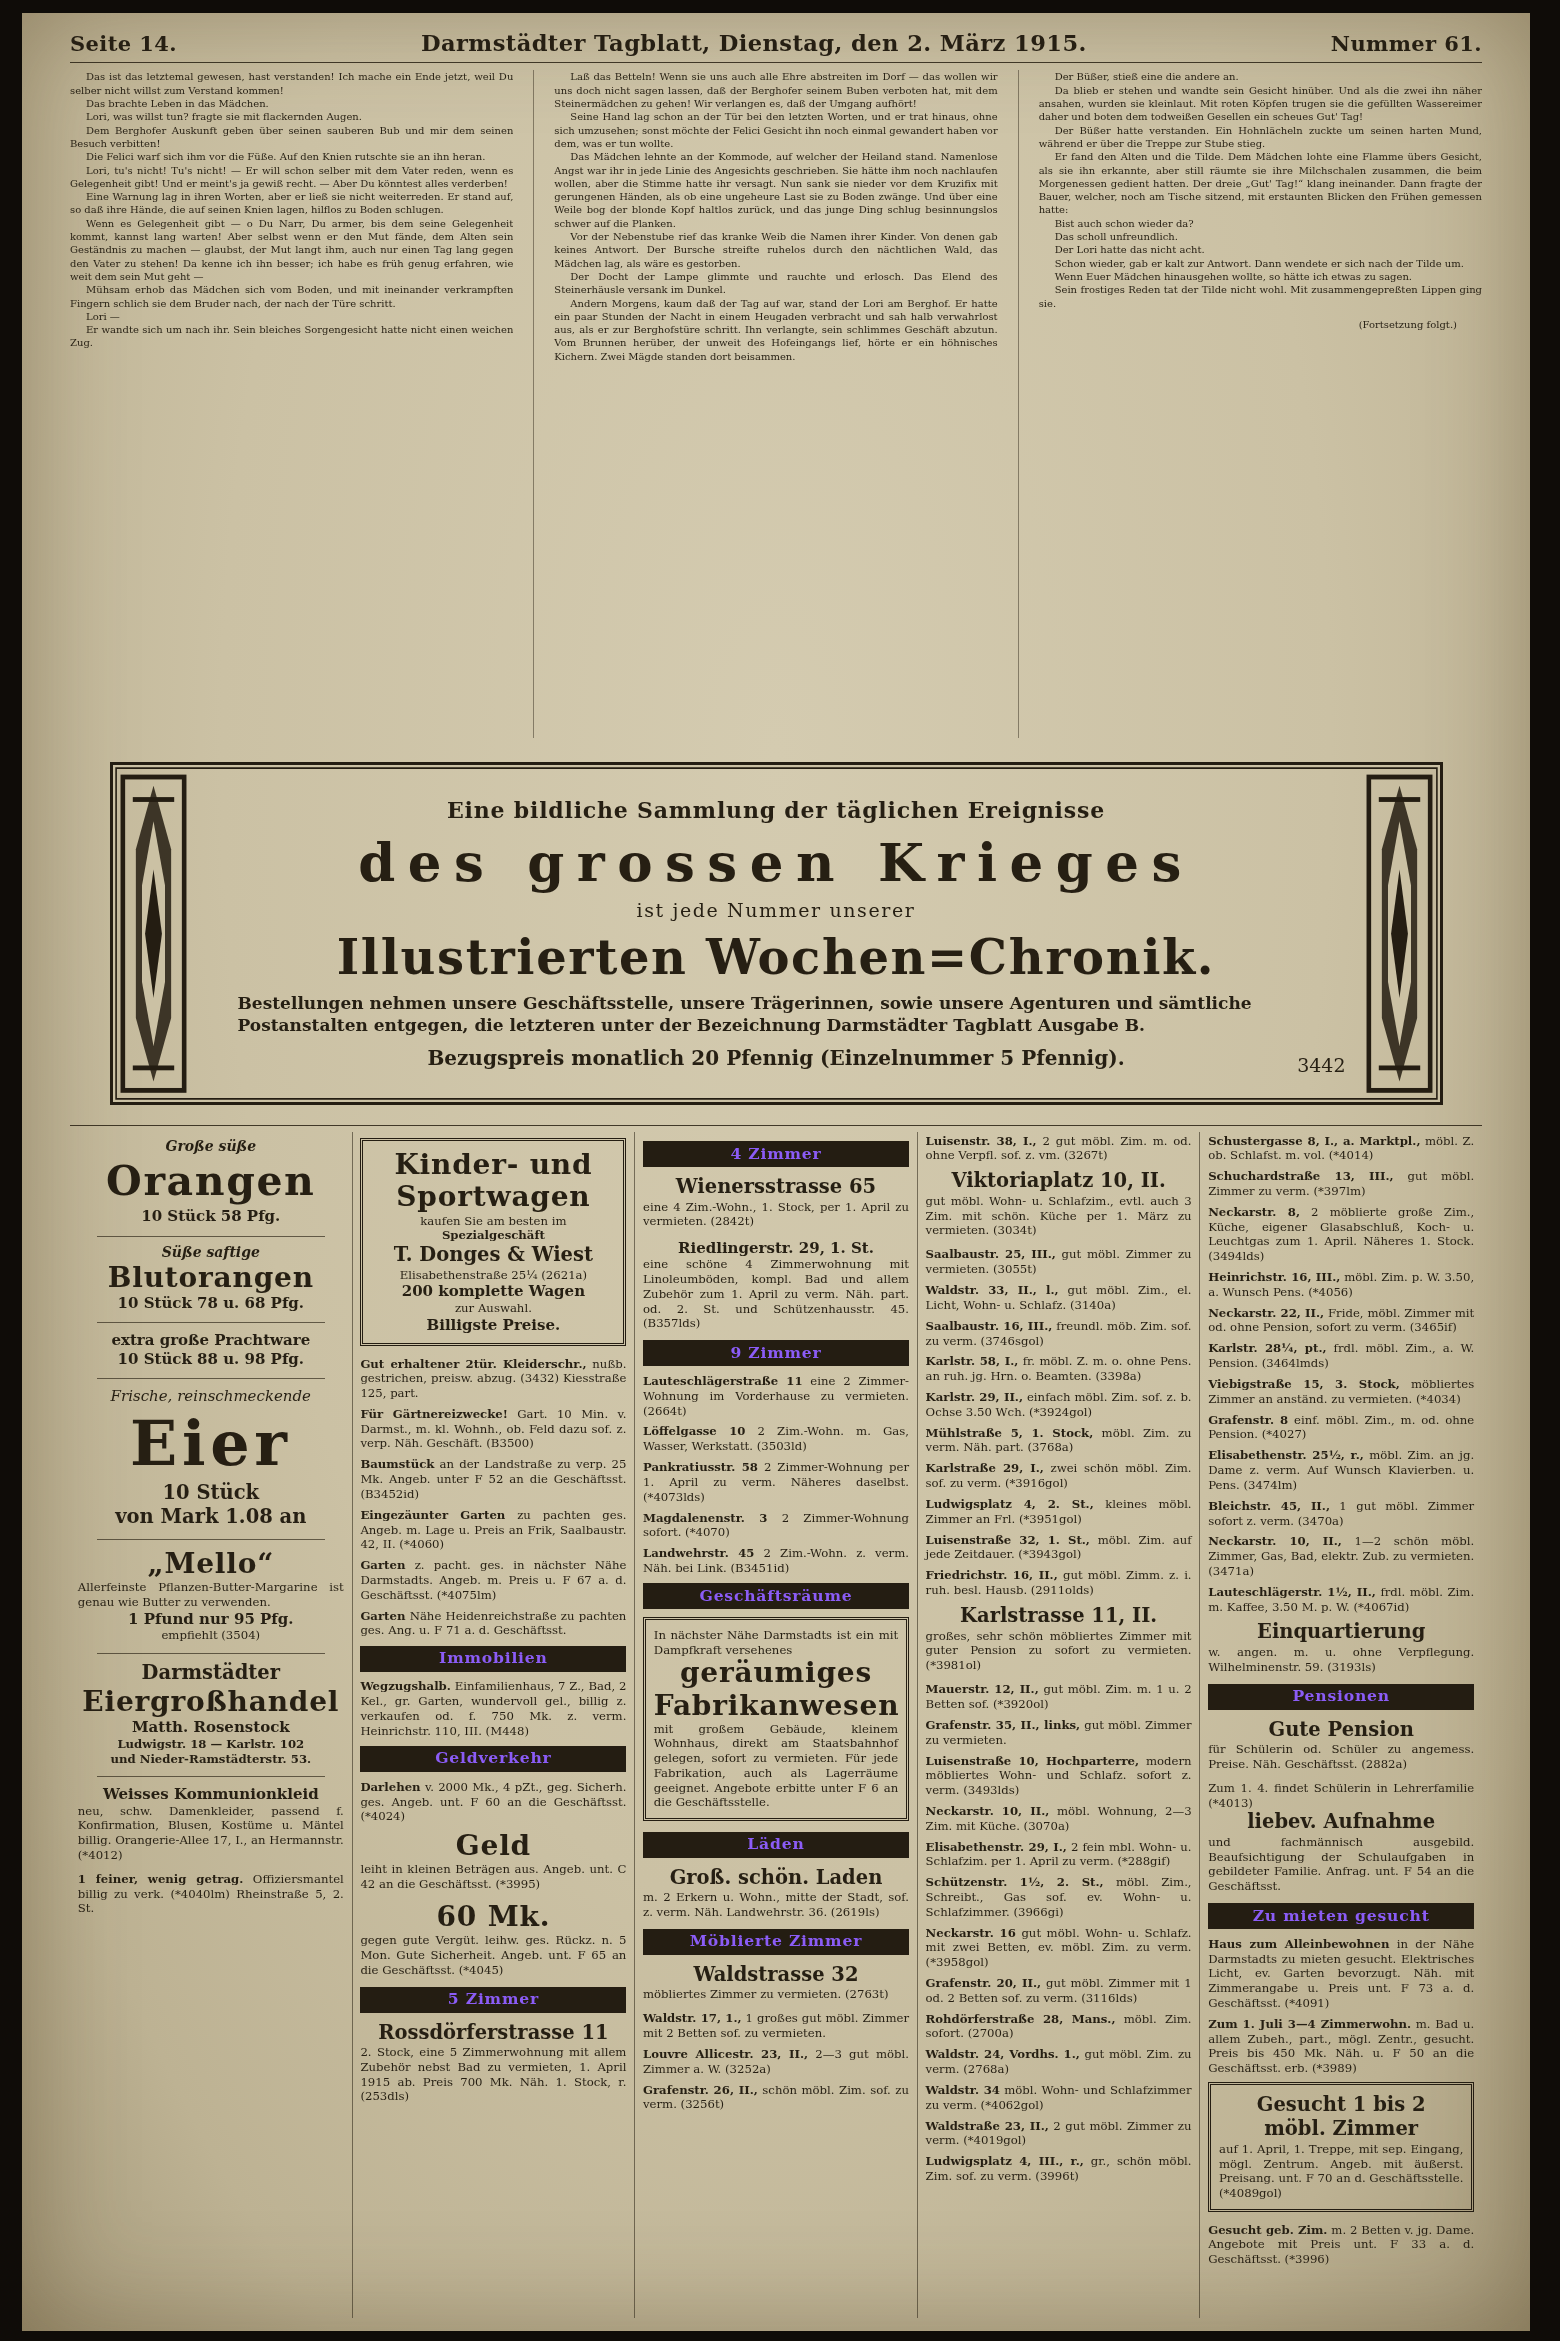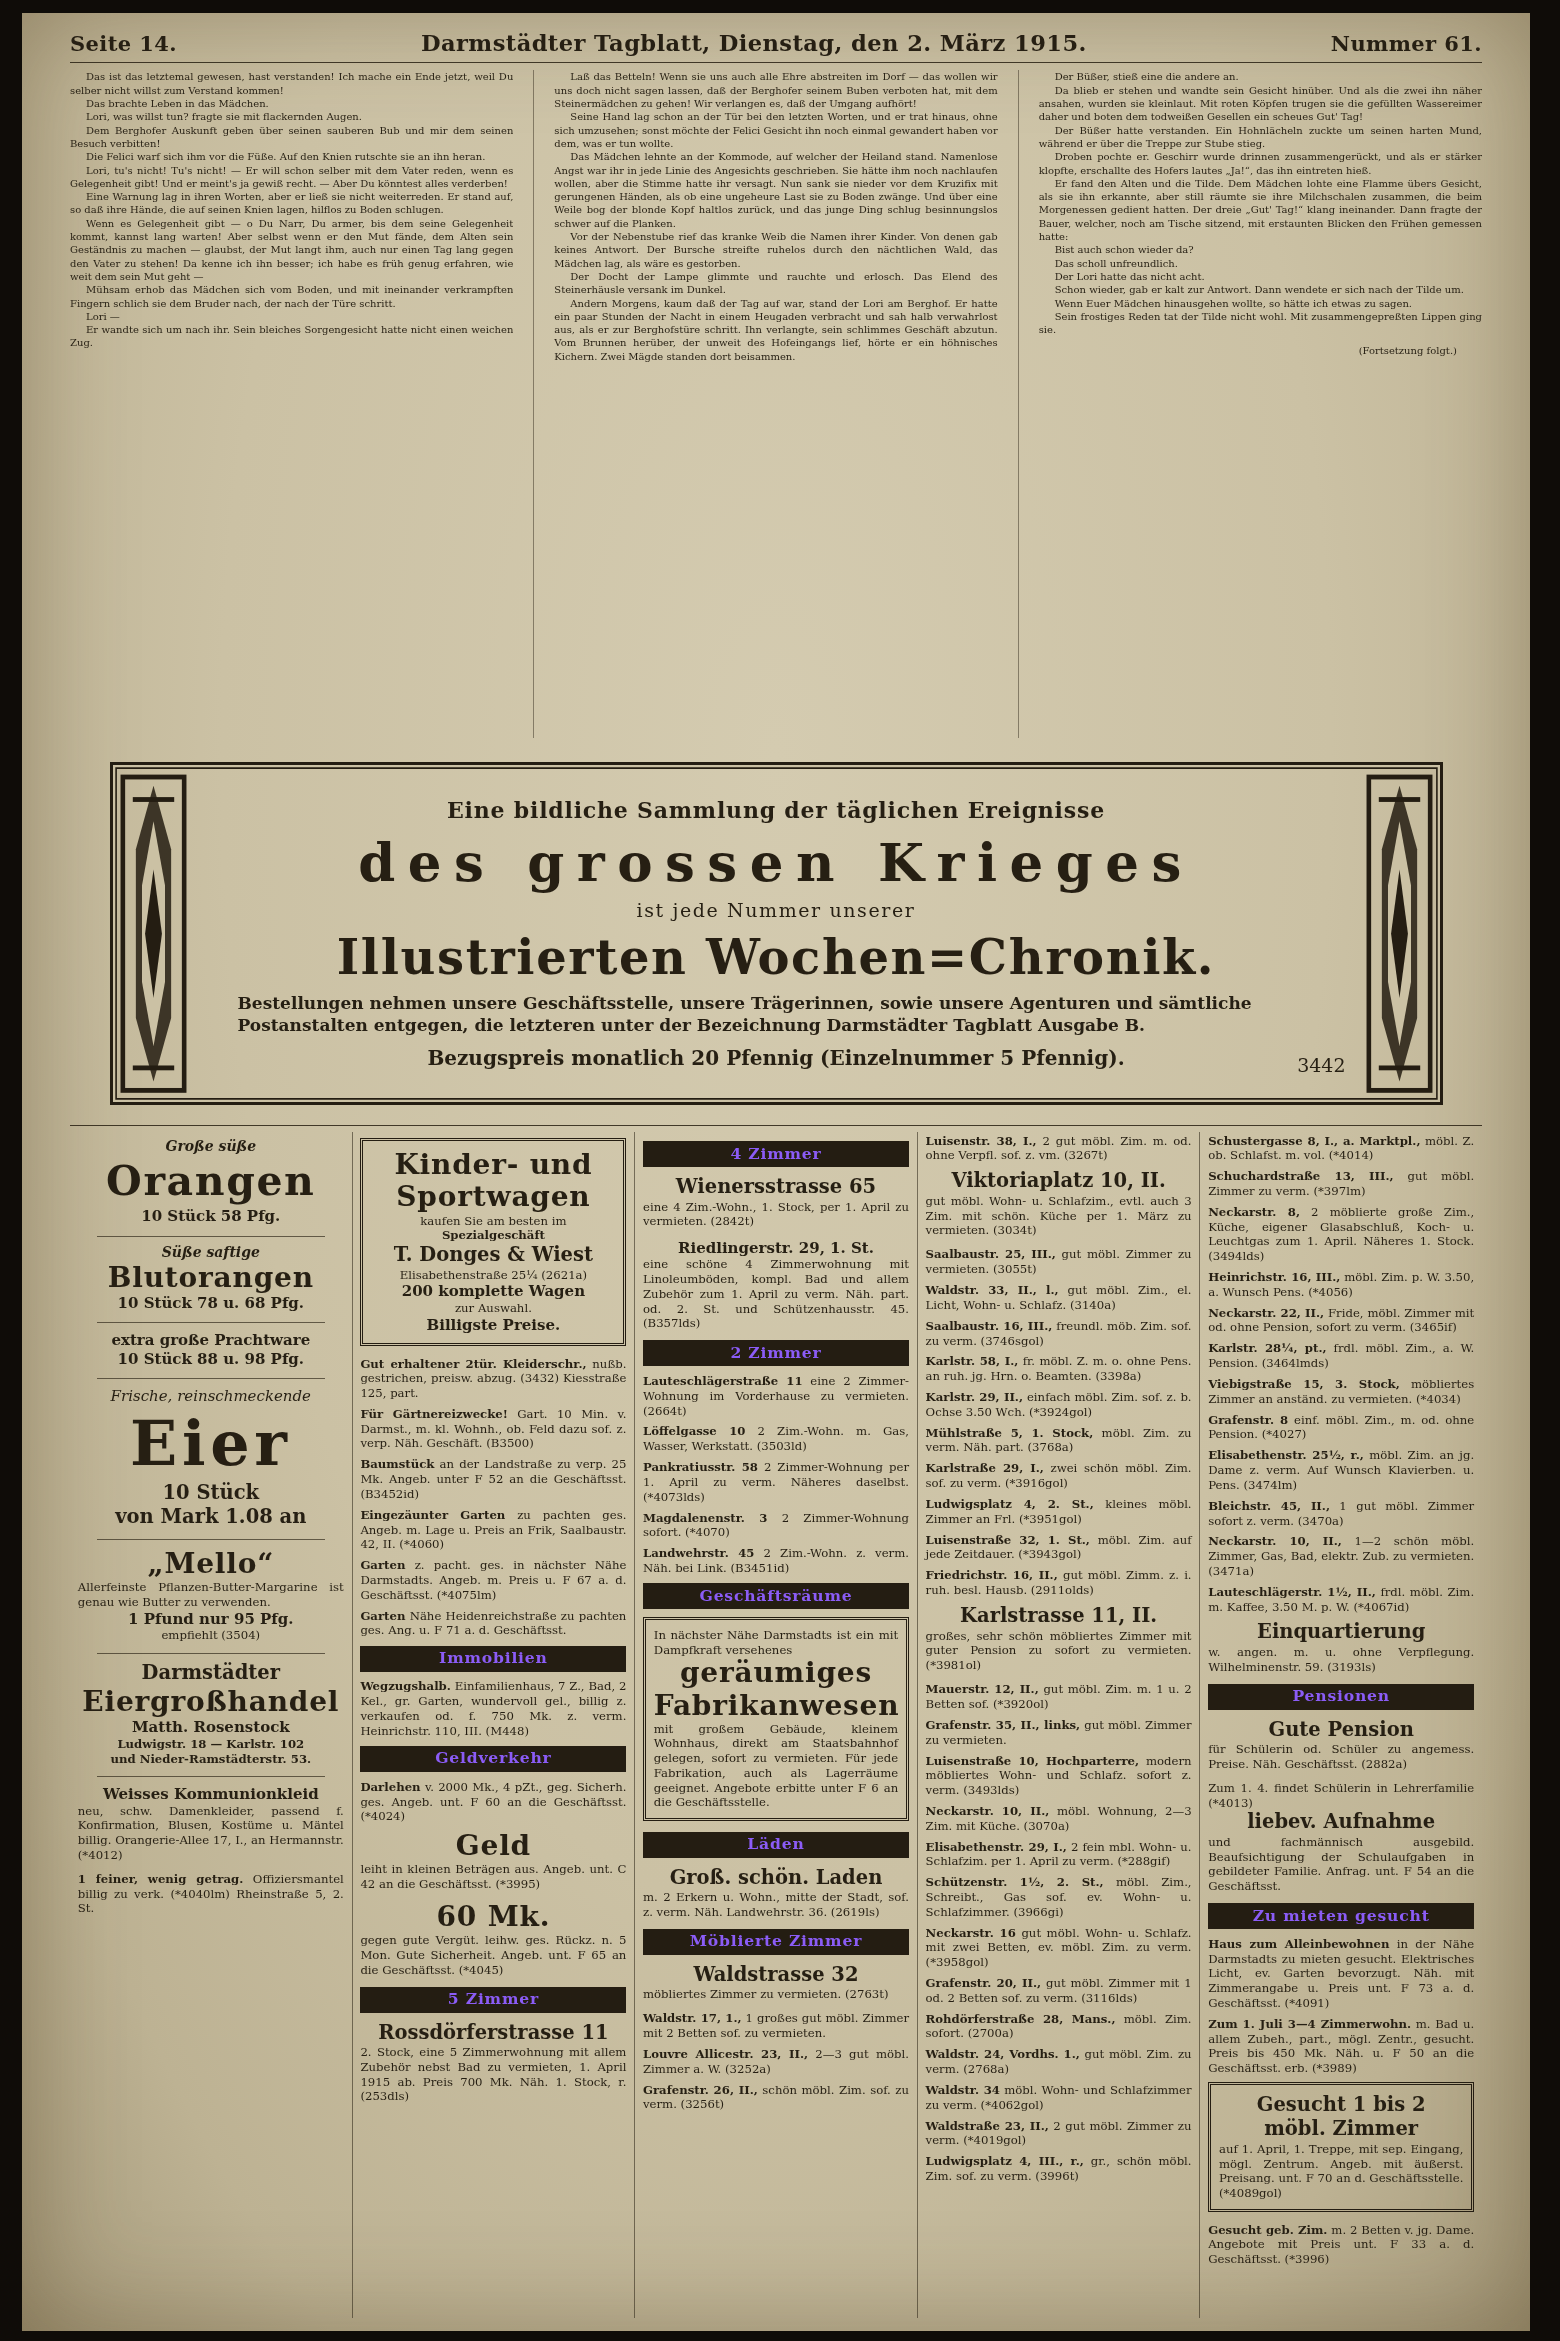--- a/index.html
+++ b/index.html
@@ -92,21 +92,20 @@
             <p class="sp">Seine Hand lag schon an der Tür bei den letzten Worten, und er trat hinaus, ohne sich umzusehen; sonst möchte der Felici Gesicht ihn noch einmal gewandert haben vor dem, was er tun wollte.</p>
             <p class="sp">Das Mädchen lehnte an der Kommode, auf welcher der Heiland stand. Namenlose Angst war ihr in jede Linie des Angesichts geschrieben. Sie hätte ihm noch nachlaufen wollen, aber die Stimme hatte ihr versagt. Nun sank sie nieder vor dem Kruzifix mit gerungenen Händen, als ob eine ungeheure Last sie zu Boden zwänge. Und über eine Weile bog der blonde Kopf haltlos zurück, und das junge Ding schlug besinnungslos schwer auf die Planken.</p>
             <p class="sp">Vor der Nebenstube rief das kranke Weib die Namen ihrer Kinder. Von denen gab keines Antwort. Der Bursche streifte ruhelos durch den nächtlichen Wald, das Mädchen lag, als wäre es gestorben.</p>
             <p class="sp">Der Docht der Lampe glimmte und rauchte und erlosch. Das Elend des Steinerhäusle versank im Dunkel.</p>
             <p class="sp">Andern Morgens, kaum daß der Tag auf war, stand der Lori am Berghof. Er hatte ein paar Stunden der Nacht in einem Heugaden verbracht und sah halb verwahrlost aus, als er zur Berghofstüre schritt. Ihn verlangte, sein schlimmes Geschäft abzutun. Vom Brunnen herüber, der unweit des Hofeingangs lief, hörte er ein höhnisches Kichern. Zwei Mägde standen dort beisammen.</p>
           </div>
         <div class="story-col">
             <p class="sp">Der Büßer, stieß eine die andere an.</p>
             <p class="sp">Da blieb er stehen und wandte sein Gesicht hinüber. Und als die zwei ihn näher ansahen, wurden sie kleinlaut. Mit roten Köpfen trugen sie die gefüllten Wassereimer daher und boten dem todweißen Gesellen ein scheues Gut' Tag!</p>
             <p class="sp">Der Büßer hatte verstanden. Ein Hohnlächeln zuckte um seinen harten Mund, während er über die Treppe zur Stube stieg.</p>
-            <p class="sp">Droben pochte er. Geschirr wurde drinnen zusammengerückt, und als er stärker klopfte, erschallte des Hofers lautes „Ja!“, das ihn eintreten hieß.</p>
             <p class="sp">Er fand den Alten und die Tilde. Dem Mädchen lohte eine Flamme übers Gesicht, als sie ihn erkannte, aber still räumte sie ihre Milchschalen zusammen, die beim Morgenessen gedient hatten. Der dreie „Gut' Tag!“ klang ineinander. Dann fragte der Bauer, welcher, noch am Tische sitzend, mit erstaunten Blicken den Frühen gemessen hatte:</p>
             <p class="sp">Bist auch schon wieder da?</p>
             <p class="sp">Das scholl unfreundlich.</p>
             <p class="sp">Der Lori hatte das nicht acht.</p>
             <p class="sp">Schon wieder, gab er kalt zur Antwort. Dann wendete er sich nach der Tilde um.</p>
             <p class="sp">Wenn Euer Mädchen hinausgehen wollte, so hätte ich etwas zu sagen.</p>
             <p class="sp">Sein frostiges Reden tat der Tilde nicht wohl. Mit zusammengepreßten Lippen ging sie.</p>
             <p class="sp sig">(Fortsetzung folgt.)</p>
           </div>
       </div>
@@ -231,21 +230,21 @@
         <div class="cls-col">
             <div class="section-bar">4 Zimmer</div>
             <div class="display">
               <span class="l l-lgb">Wienersstrasse 65</span>
               <span class="l l-smj">eine 4 Zim.-Wohn., 1. Stock, per 1. April zu vermieten. (2842t)</span>
             </div>
             <div class="display">
               <span class="l l-mdb">Riedlingerstr. 29, 1. St.</span>
               <span class="l l-smj">eine schöne 4 Zimmerwohnung mit Linoleumböden, kompl. Bad und allem Zubehör zum 1. April zu verm. Näh. part. od. 2. St. und Schützenhausstr. 45. (B357lds)</span>
             </div>
-            <div class="section-bar">2 Zimmer</div>
+            <div class="section-bar">9 Zimmer</div>
             <p class="ad"><b>Lauteschlägerstraße 11</b> <span>eine 2 Zimmer-Wohnung im Vorderhause zu vermieten. (2664t)</span></p>
             <p class="ad"><b>Löffelgasse 10</b> <span>2 Zim.-Wohn. m. Gas, Wasser, Werkstatt. (3503ld)</span></p>
             <p class="ad"><b>Pankratiusstr. 58</b> <span>2 Zimmer-Wohnung per 1. April zu verm. Näheres daselbst. (*4073lds)</span></p>
             <p class="ad"><b>Magdalenenstr. 3</b> <span>2 Zimmer-Wohnung sofort. (*4070)</span></p>
             <p class="ad"><b>Landwehrstr. 45</b> <span>2 Zim.-Wohn. z. verm. Näh. bei Link. (B3451id)</span></p>
             <div class="section-bar">Geschäftsräume</div>
             <div class="display boxed">
               <span class="l l-smj">In nächster Nähe Darmstadts ist ein mit Dampfkraft versehenes</span>
               <span class="l l-xl">geräumiges</span>
               <span class="l l-xl">Fabrikanwesen</span>

